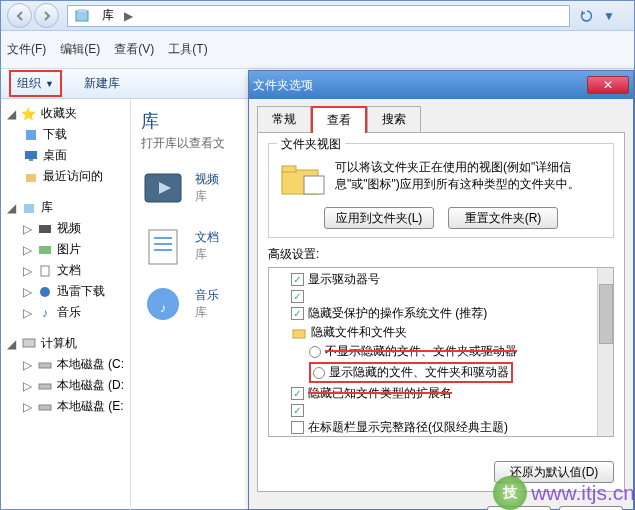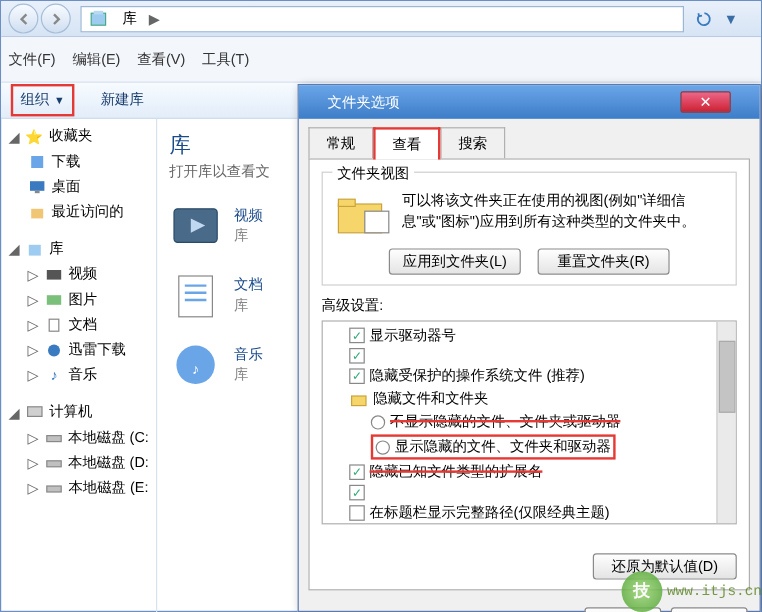--- a/index.html
+++ b/index.html
@@ -26,21 +26,21 @@
 .content{flex:1;padding:10px;}
 .content h1{font-size:18px;color:#1a4a8a;font-weight:normal;margin-bottom:2px;}
 .content .sub{color:#666;margin-bottom:14px;}
 .lib-row{display:flex;align-items:center;gap:10px;margin-bottom:14px;}
 .lib-ico{width:44px;height:44px;display:flex;align-items:center;justify-content:center;}
 .lib-txt .t{color:#1a4a8a;}
 .lib-txt .s{color:#888;}
 
 
 .dialog{position:absolute;left:248px;top:70px;width:386px;height:440px;background:#f0f0f0;border:1px solid #5a7aaf;box-shadow:2px 2px 8px rgba(0,0,0,0.3);}
-.dlg-title{height:28px;background:linear-gradient(#6aa5e8,#3d7dc8);color:#fff;display:flex;align-items:center;padding:0 24px;justify-content:space-between;}
+.dlg-title{height:28px;background:linear-gradient(#6aa5e8,#3d7dc8);color:#fff;display:flex;align-items:center;padding:0 4px;justify-content:space-between;}
 .close-btn{width:42px;height:18px;background:linear-gradient(#e68,#c23);border:1px solid #933;border-radius:2px;color:#fff;display:flex;align-items:center;justify-content:center;font-size:11px;}
 .tabs{display:flex;padding:6px 8px 0;gap:0;}
 .tab{padding:4px 14px;background:#f0f0f0;border:1px solid #b0b0b0;border-bottom:none;position:relative;top:1px;}
 .tab.active{background:#fff;z-index:2;}
 .tab-body{background:#fff;margin:0 8px 8px;border:1px solid #b0b0b0;padding:10px;height:360px;position:relative;}
 .group{border:1px solid #cfcfcf;padding:8px;margin-bottom:8px;}
 .group-title{position:relative;top:-16px;background:#fff;display:inline-block;padding:0 4px;}
 .group-inner{margin-top:-10px;display:flex;gap:8px;}
 .folder-ico{width:50px;height:42px;display:flex;align-items:center;justify-content:center;}
 .group-desc{flex:1;line-height:1.4;}
@@ -54,21 +54,21 @@
 .adv-item.indent2{padding-left:36px;}
 .cb{width:13px;height:13px;border:1px solid #888;background:#fff;display:inline-flex;align-items:center;justify-content:center;font-size:10px;color:#3a7;}
 .rb{width:12px;height:12px;border:1px solid #888;border-radius:50%;background:#fff;display:inline-flex;align-items:center;justify-content:center;}
 .scroll-v{position:absolute;right:0;top:0;bottom:0;width:16px;background:#eaeaea;border-left:1px solid #ccc;}
 .scroll-thumb{background:#c4c4c4;border:1px solid #aaa;width:14px;height:60px;margin:16px auto 0;}
 .dlg-footer{display:flex;justify-content:flex-end;gap:8px;padding:6px 10px;}
 .dlg-footer .winbtn{min-width:64px;}
 .defaults-btn{position:absolute;bottom:8px;right:10px;}
 .watermark{position:absolute;right:0;bottom:0;display:flex;align-items:center;gap:4px;pointer-events:none;}
 .wm-circle{width:34px;height:34px;border-radius:50%;background:radial-gradient(circle,#9bd673,#4a9e2e);display:flex;align-items:center;justify-content:center;color:#fff;font-weight:bold;font-size:14px;opacity:0.85;}
-.wm-txt{font-size:12px;color:#4d7c0f;opacity:0.75;font-family:Liberation Mono, monospace;}
+.wm-txt{font-size:21px;color:#6d28d9;opacity:0.75;}
 svg{display:block;}
 </style>
 </head>
 <body>
 
 <div class="win" style="width:635px;height:510px;">
   <div class="titlebar">
     <div class="navbtn">
         <svg width="12" height="12" viewBox="0 0 12 12">
           <path d="M8 2 L4 6 L8 10" stroke="#888" stroke-width="2" fill="none"></path>

